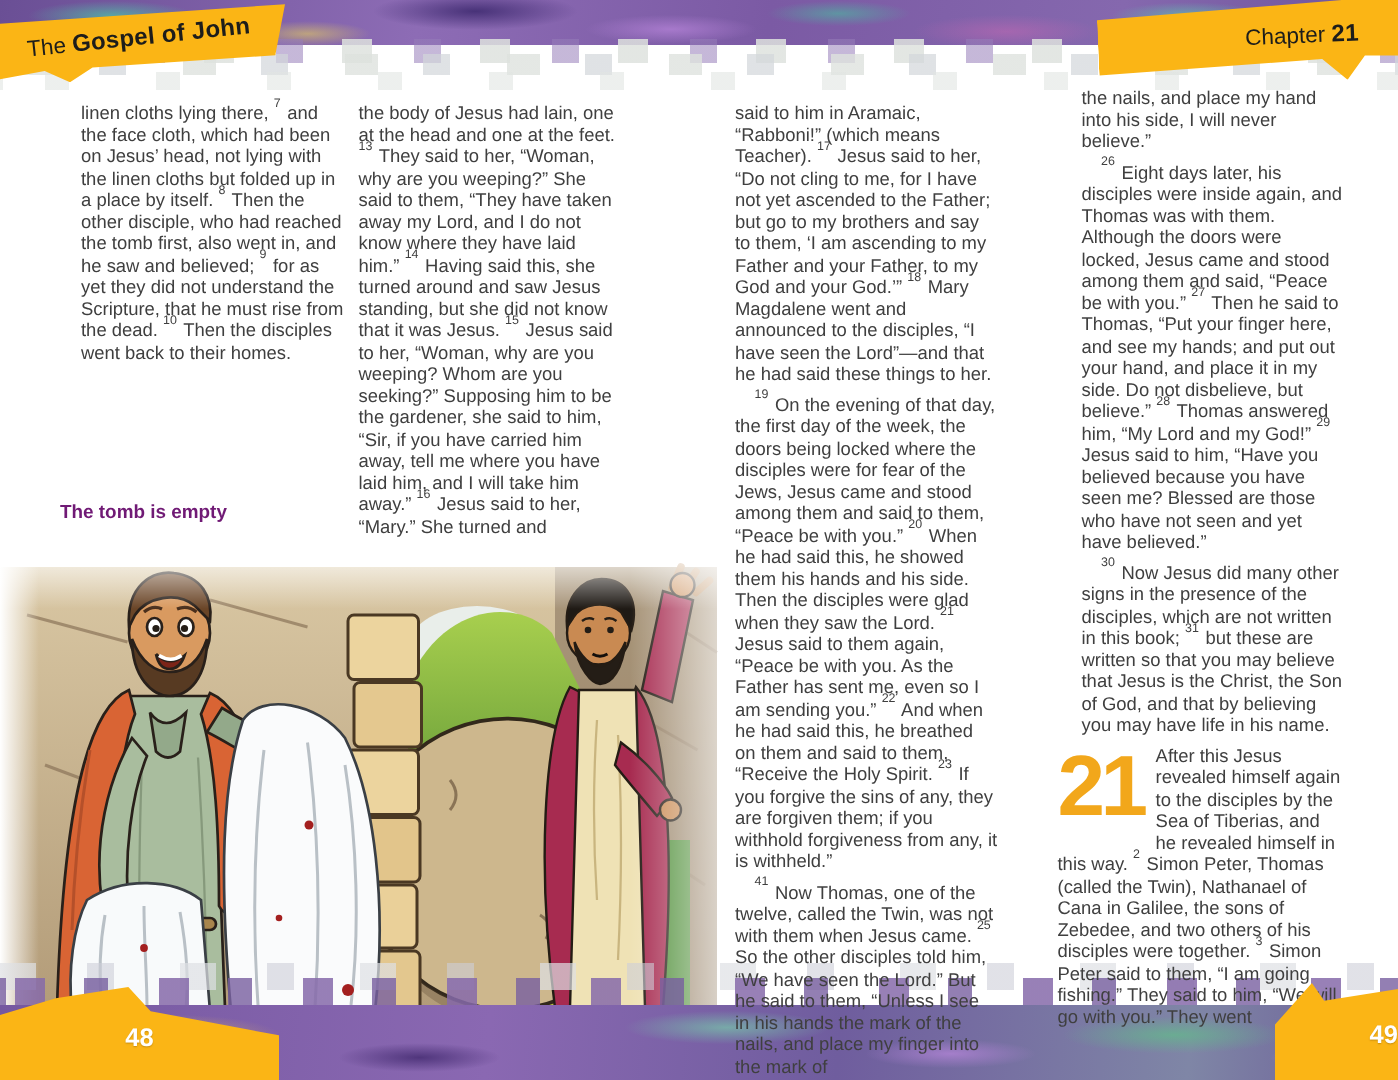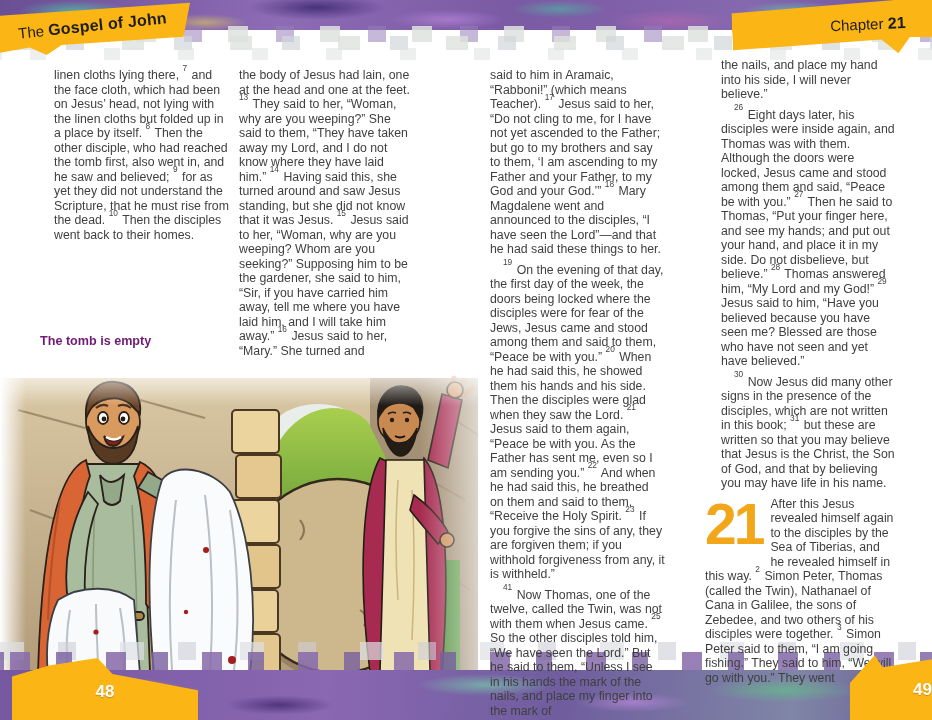--- a/index.html
+++ b/index.html
@@ -49,21 +49,21 @@
 
   
   .banner{position:absolute;background:#fbb515;z-index:4;color:#1d1d1b;}
   .banner-gospel{left:-8px;top:4px;width:200px;height:46px;transform:rotate(-6deg);
      clip-path:polygon(0 4%,100% 20%,95% 92%,34% 82%,26% 100%,18% 80%,0 86%);
      font-size:15px;padding:13px 0 0 26px;box-sizing:border-box;}
   .banner-chapter{right:-4px;top:0px;width:204px;height:56px;transform:rotate(-2.5deg);
      clip-path:polygon(0 16%,100% 2%,100% 74%,87% 72%,81% 100%,73% 74%,0 82%);
      font-size:15px;text-align:right;padding:17px 30px 0 0;box-sizing:border-box;}
   .banner b{font-size:16px;letter-spacing:.2px;}
-  .banner-48{left:12px;top:658px;width:186px;height:62px;
+  .banner-48{left:0;top:658px;width:186px;height:62px;
      clip-path:polygon(0 30%,20% 12%,46% 0,54% 26%,100% 52%,100% 100%,0 100%);
      text-align:center;padding-top:24px;box-sizing:border-box;}
   .banner-49{right:0;top:654px;width:82px;height:66px;
      clip-path:polygon(0 44%,30% 2%,40% 20%,100% 8%,100% 100%,0 100%);
      text-align:right;padding-top:26px;box-sizing:border-box;}
   .pagenum{color:#ffffff;font-weight:bold;font-size:17px;text-shadow:0 1px 1px rgba(120,80,0,.4);}
 
   
   .col{position:absolute;width:191px;color:#3f3f3f;font-size:12.3px;line-height:14.5px;z-index:3;
        text-align:left;}

